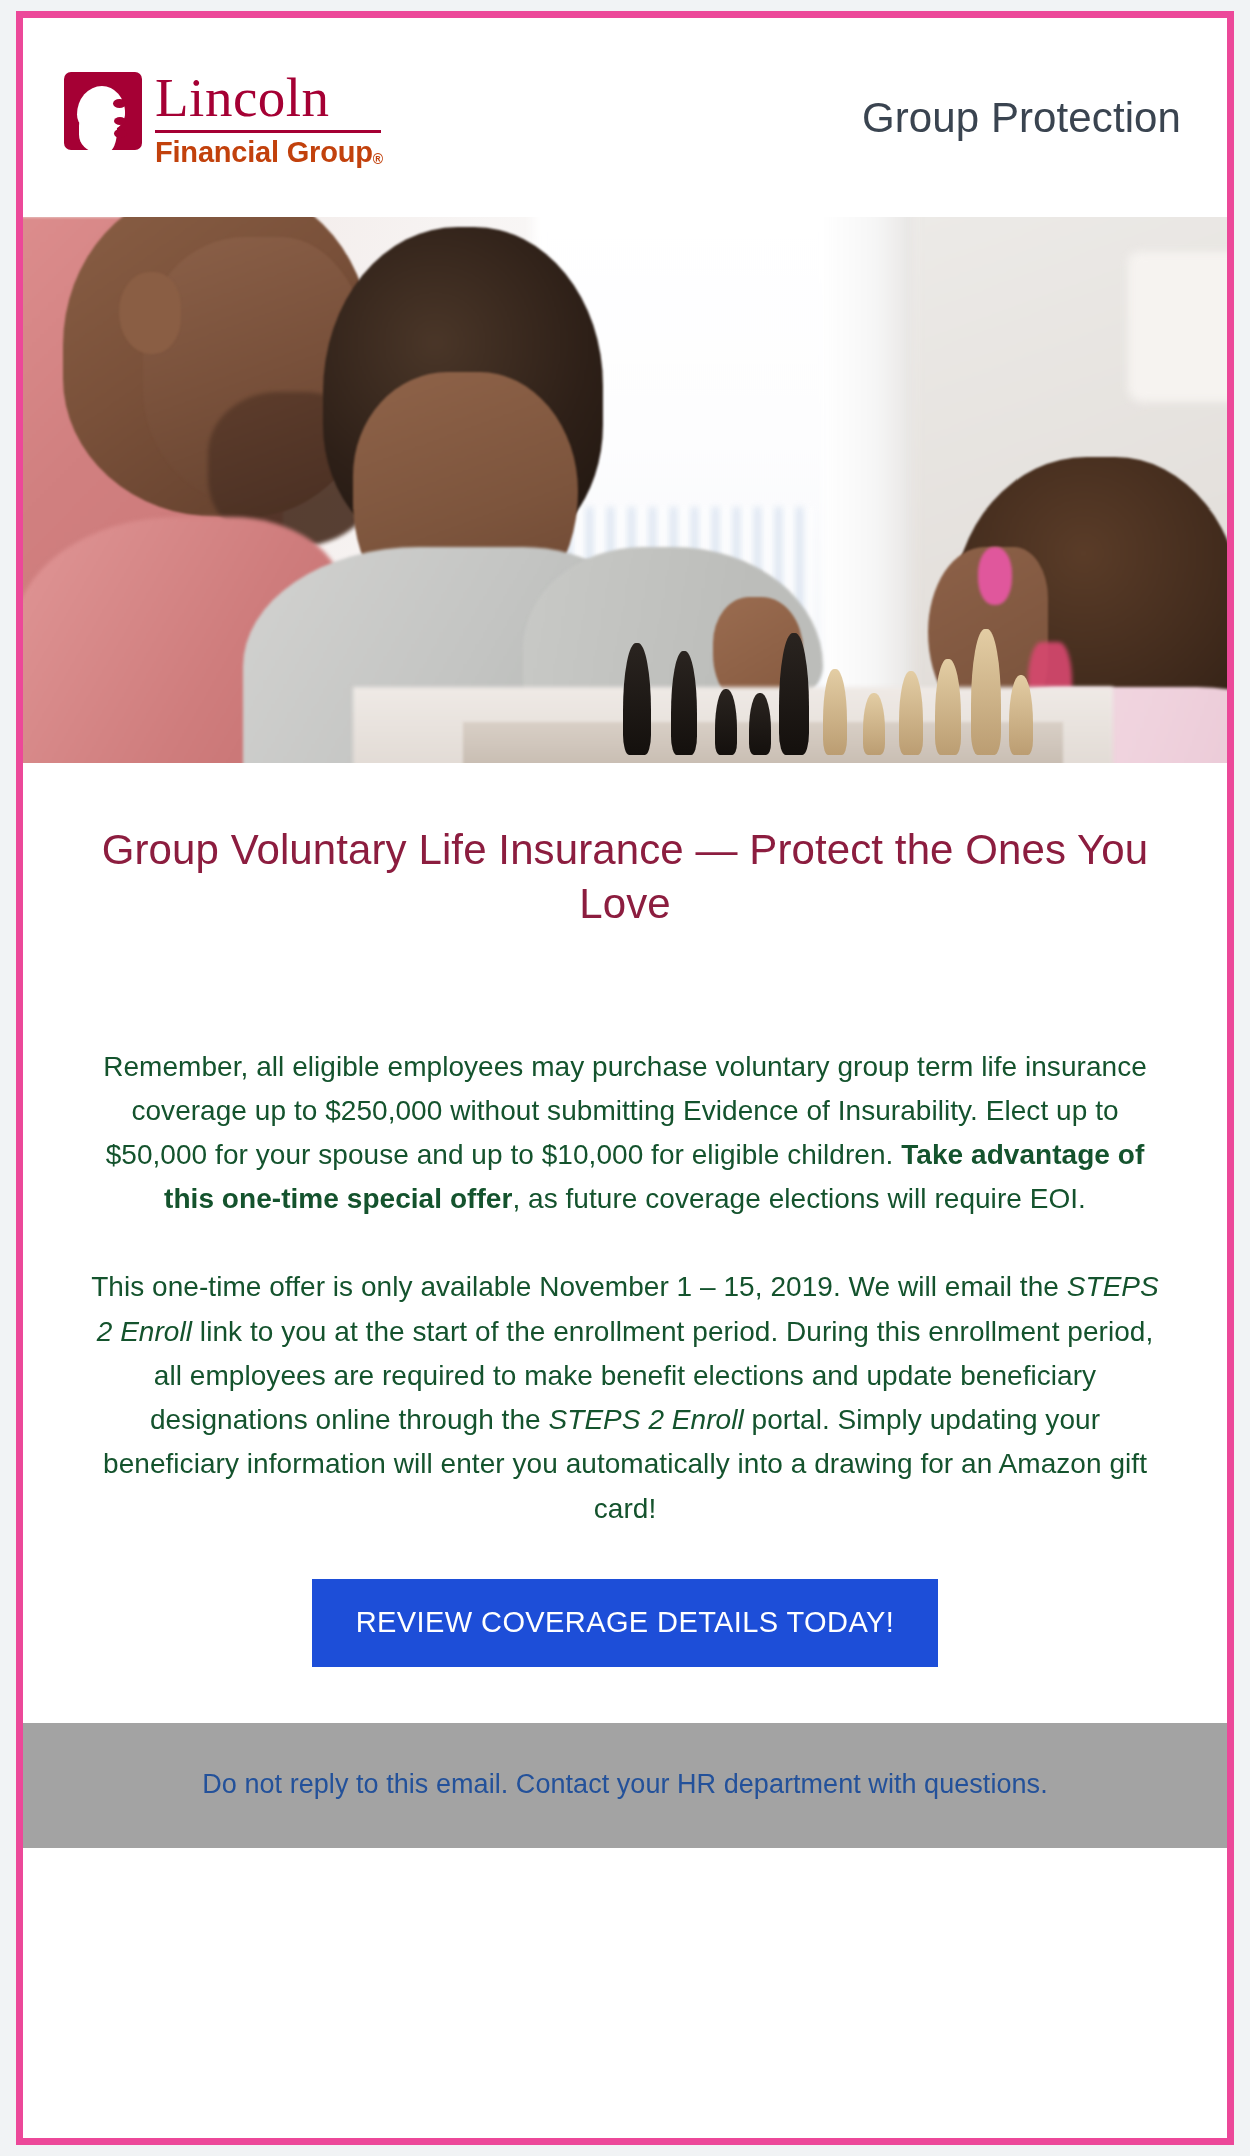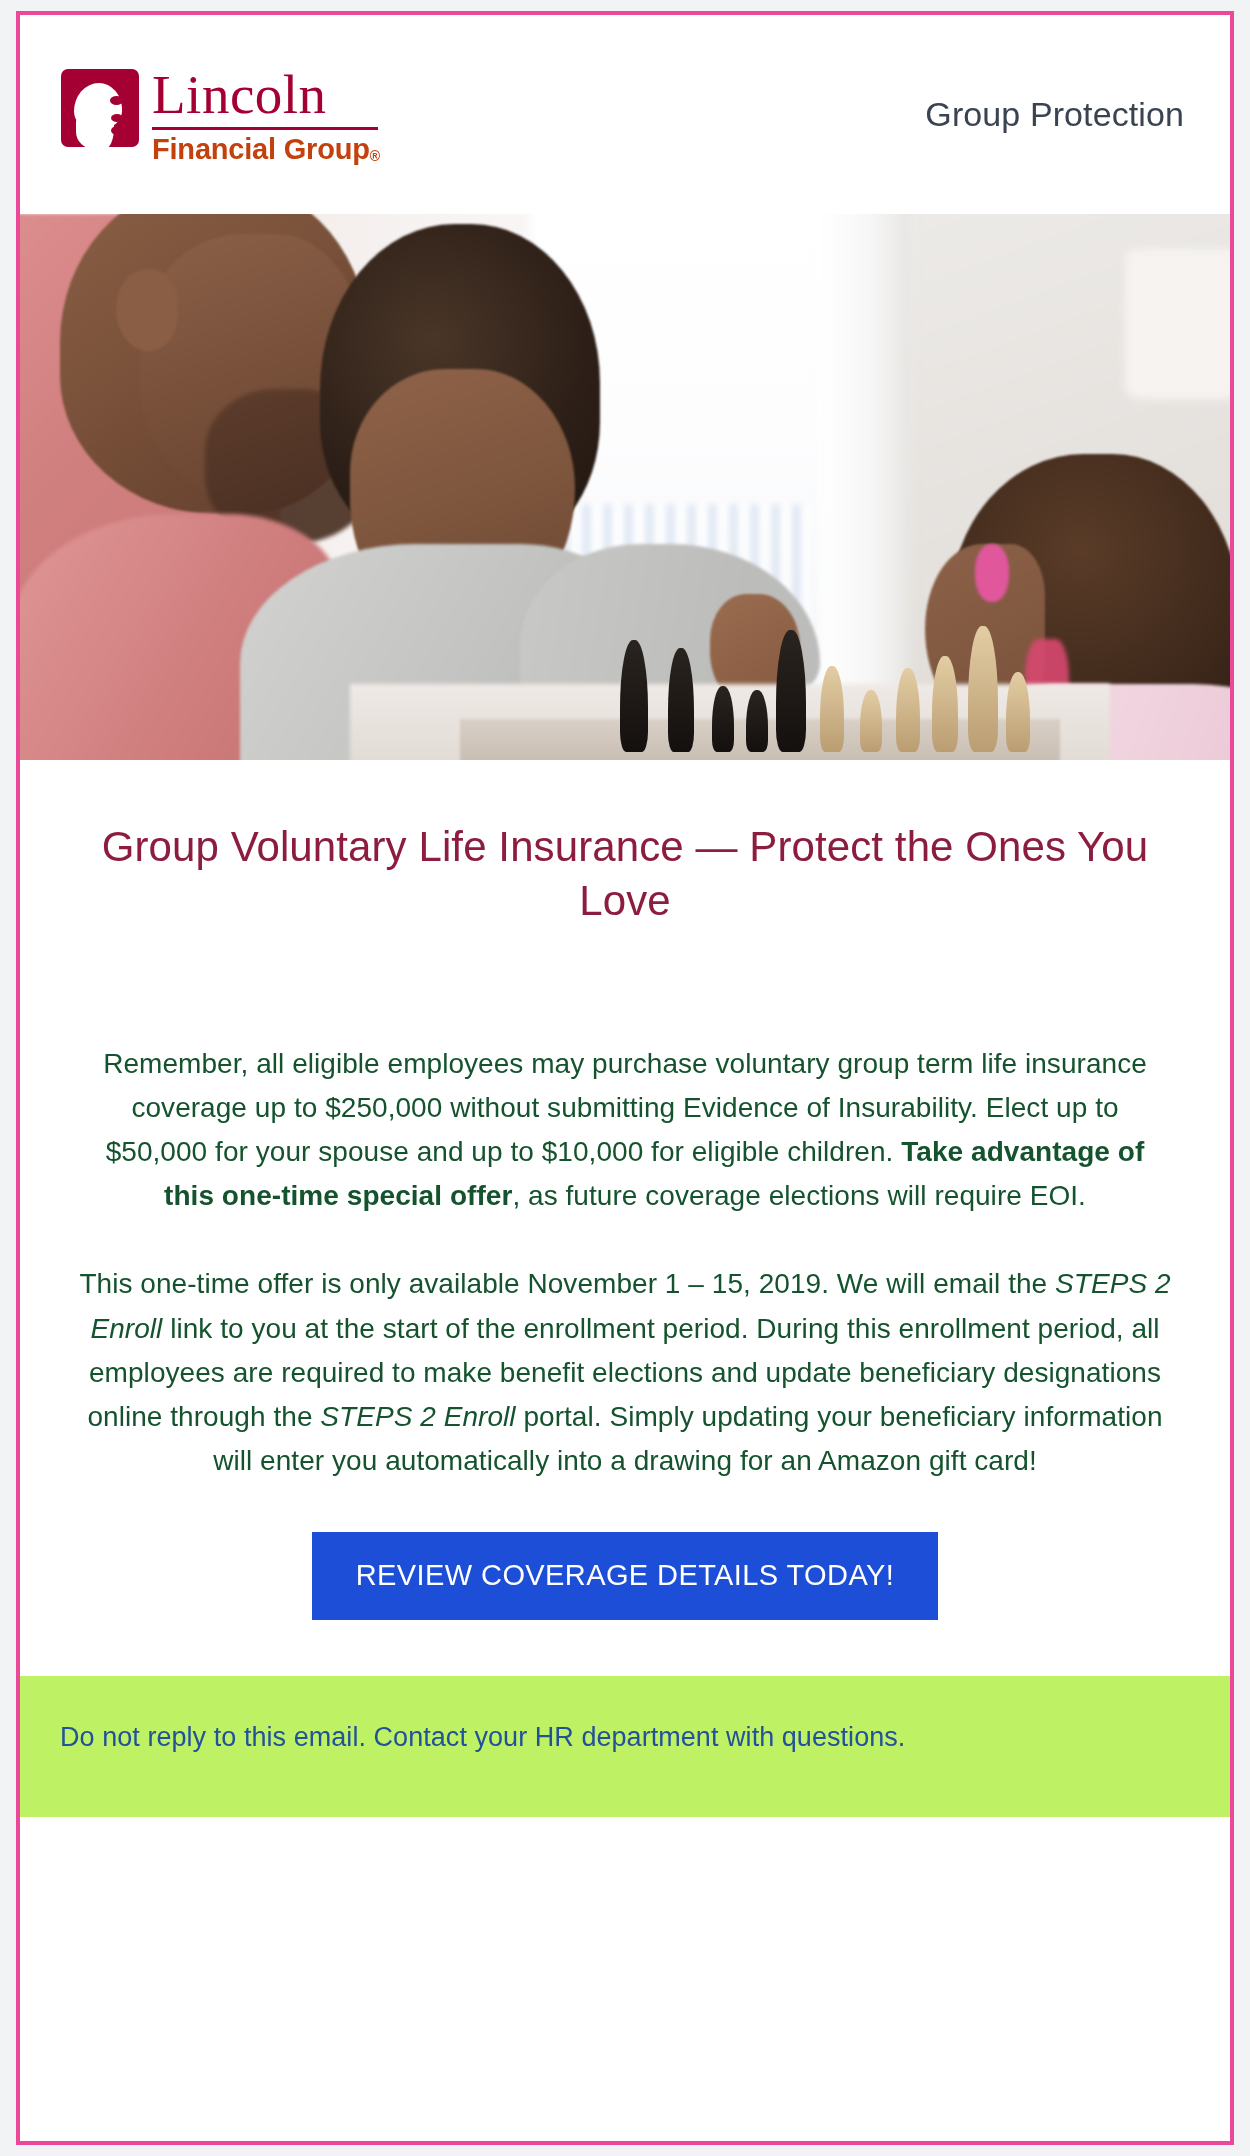--- a/index.html
+++ b/index.html
@@ -16,21 +16,21 @@
     -webkit-font-smoothing: antialiased;
   }
 
   .email-card {
     position: absolute;
     left: 16px;
     top: 11px;
     width: 1218px;
     height: 2134px;
     background: #ffffff;
-    border: 4px solid #ec4899;
+    border: 7px solid #ec4899;
     overflow: hidden;
   }
 
   
   .header {
     height: 199px;
     background: #ffffff;
     display: flex;
     align-items: center;
     justify-content: space-between;
@@ -134,21 +134,21 @@
   }
   .brand-fin sup {
     font-size: 14px;
     font-weight: 700;
     vertical-align: baseline;
     position: relative;
     top: 2px;
   }
 
   .header-tagline {
-    font-size: 34px;
+    font-size: 42px;
     color: #3a4450;
     letter-spacing: 0.1px;
     white-space: nowrap;
     padding-right: 2px;
   }
 
   
   .hero {
     position: relative;
     height: 546px;
@@ -427,23 +427,23 @@
     letter-spacing: 0.4px;
     padding: 29px 44px 30px 44px;
     border: none;
     cursor: pointer;
     font-family: "Liberation Sans", sans-serif;
     line-height: 1;
   }
 
   
   .footer {
-    background: #bef264;
-    padding: 46px 40px 64px 40px;
-    text-align: left;
+    background: #a3a3a3;
+    padding: 46px 40px 48px 40px;
+    text-align: center;
   }
   .footer-text {
     margin: 0;
     font-size: 27px;
     color: #23519a;
     letter-spacing: 0.05px;
   }
 </style>
 </head>
 <body>

